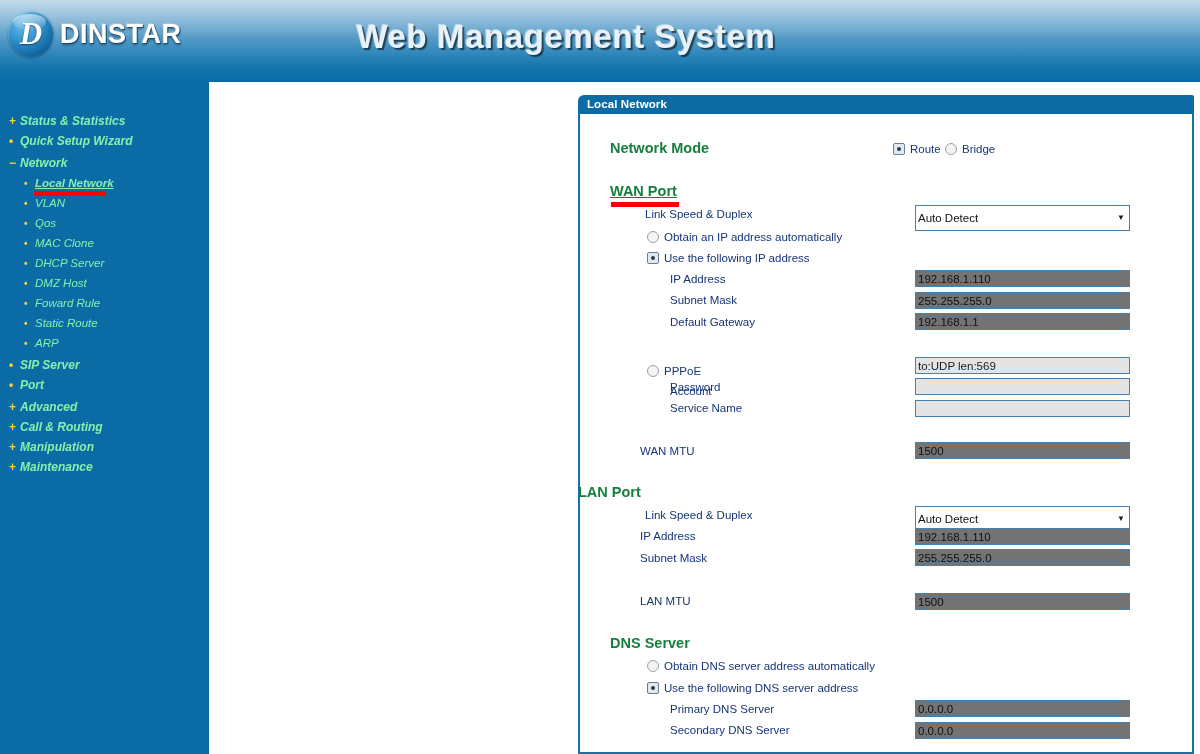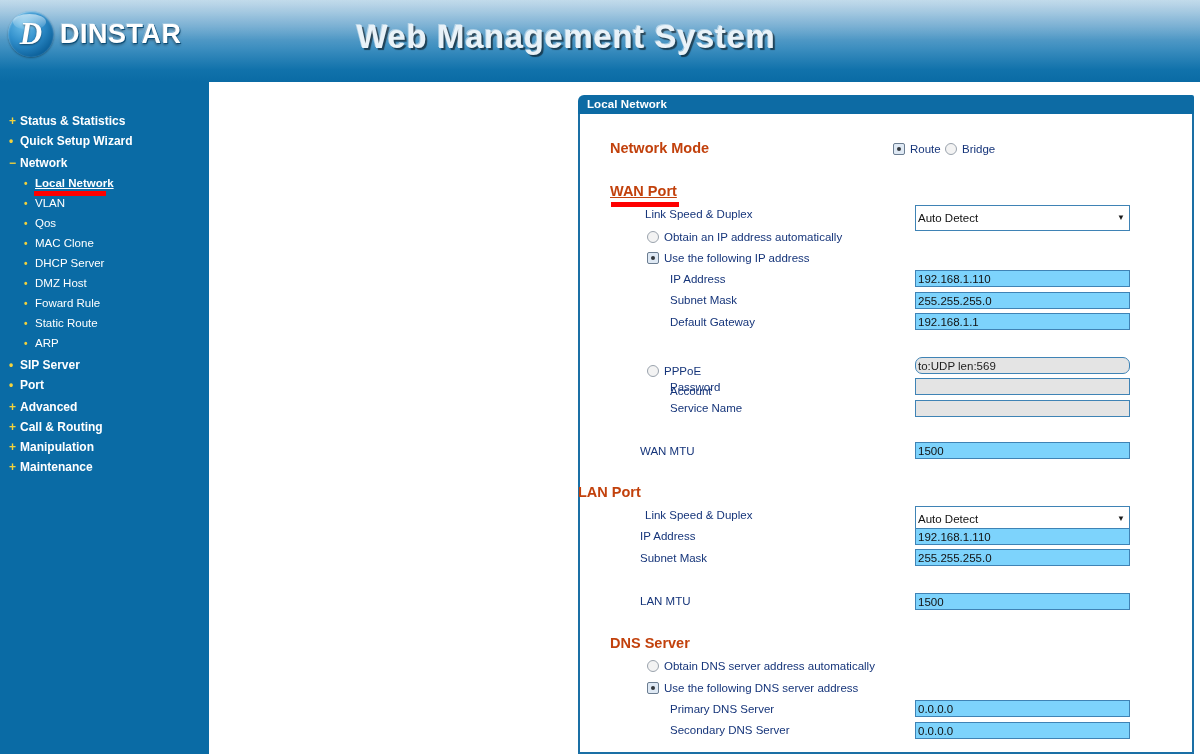--- a/index.html
+++ b/index.html
@@ -80,24 +80,25 @@
   .nav-sub { padding-left: 24px; }
   .nav-bullet {
     color: #f3d23c;
     font-size: 12px; font-weight: bold;
     width: 11px; flex: 0 0 11px;
     text-align: left;
     line-height: 13px;
   }
   .nav-sub .nav-bullet { font-size: 10px; color: #f3d23c; }
   .nav-label {
-    color: #ffffff;
+    color: #86efac;
     font-size: 12px;
     line-height: 13px;
     white-space: nowrap;
+    font-style: italic;
   }
   .nav-top .nav-label { font-weight: bold; font-size: 12px; }
   .nav-sub .nav-label { font-weight: normal; font-size: 11.5px; }
   .nav-row.active .nav-label {
     text-decoration: underline;
     font-weight: bold;
   }
   .nav-underline {
     position: absolute; left: 34px; top: 14px;
     width: 72px; height: 5px;
@@ -136,41 +137,41 @@
     background: #ffffff;
     border-left: 2px solid #1a6fa5;
     border-right: 2px solid #1a6fa5;
     border-bottom: 2px solid #1a6fa5;
   }
 
   
   .section-title {
     position: absolute;
     font-size: 14.5px; font-weight: bold;
-    color: #c2410c;
+    color: #15803d;
     white-space: nowrap;
   }
   .section-title.under { text-decoration: underline; }
   .sec-underline {
     position: absolute;
     height: 5px; background: #fe0000;
   }
   .fld-label {
     position: absolute;
     font-size: 11.5px;
     color: #16357a;
     white-space: nowrap;
   }
 
   .txtbox {
     position: absolute;
     left: 915px;
     width: 215px; height: 17px;
     border: 1px solid #3f83b5;
-    background: #7dd3fc;
+    background: #737373;
     font-family: "Liberation Sans", sans-serif;
     font-size: 11.5px;
     color: #111111;
     padding: 0 2px;
     line-height: 15px;
     outline: none;
   }
   .txtbox.disabled {
     background: #e4e4e4;
     color: #1c1c1c;
@@ -344,21 +345,21 @@
     <input type="text" class="txtbox" value="192.168.1.110" style="top: 270px;">
     <div class="fld-label" style="left: 670px; top: 294px;">Subnet Mask</div>
     <input type="text" class="txtbox" value="255.255.255.0" style="top: 292px;">
     <div class="fld-label" style="left: 670px; top: 316px;">Default Gateway</div>
     <input type="text" class="txtbox" value="192.168.1.1" style="top: 313px;">
     <div class="radio-grp" style="left: 647px; top: 365px;">
       <span class="radio"></span>
       <span class="radio-lbl">PPPoE</span>
     </div>
     <div class="fld-label" style="left: 670px; top: 369px; margin-top: 16px;">Account</div>
-    <input type="text" class="txtbox disabled" readonly="" value="to:UDP len:569" style="top: 357px; border-radius: 7px;">
+    <input type="text" class="txtbox disabled" readonly="" value="to:UDP len:569" style="top: 357px;">
     <div class="fld-label" style="left: 670px; top: 381px;">Password</div>
     <input type="text" class="txtbox disabled" readonly="" value="" style="top: 378px;">
     <div class="fld-label" style="left: 670px; top: 402px;">Service Name</div>
     <input type="text" class="txtbox disabled" readonly="" value="" style="top: 400px;">
     <div class="fld-label" style="left: 640px; top: 445px;">WAN MTU</div>
     <input type="text" class="txtbox" value="1500" style="top: 442px;">
     <div class="section-title" style="left: 578px; top: 484px;">LAN Port</div>
     <div class="fld-label" style="left: 645px; top: 509px;">Link Speed &amp; Duplex</div>
     <div class="selbox" style="top: 506px;">
       <span>Auto Detect</span>

